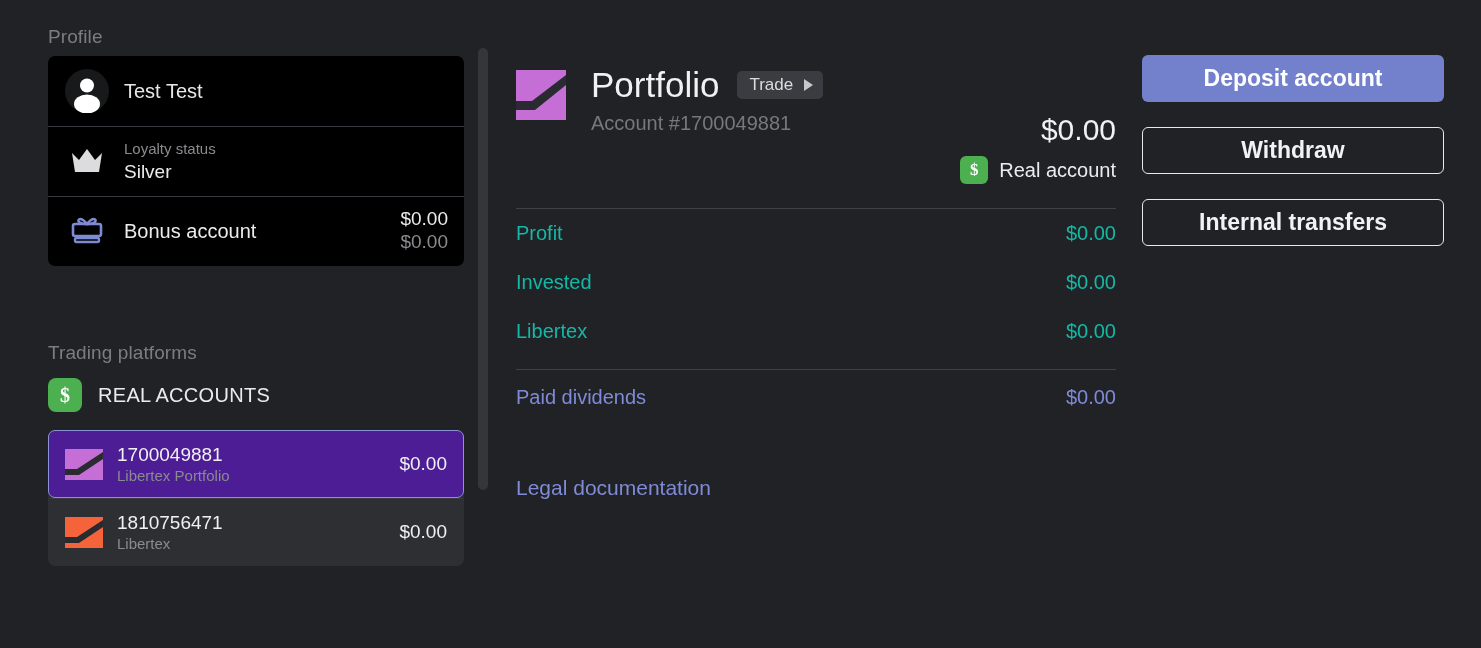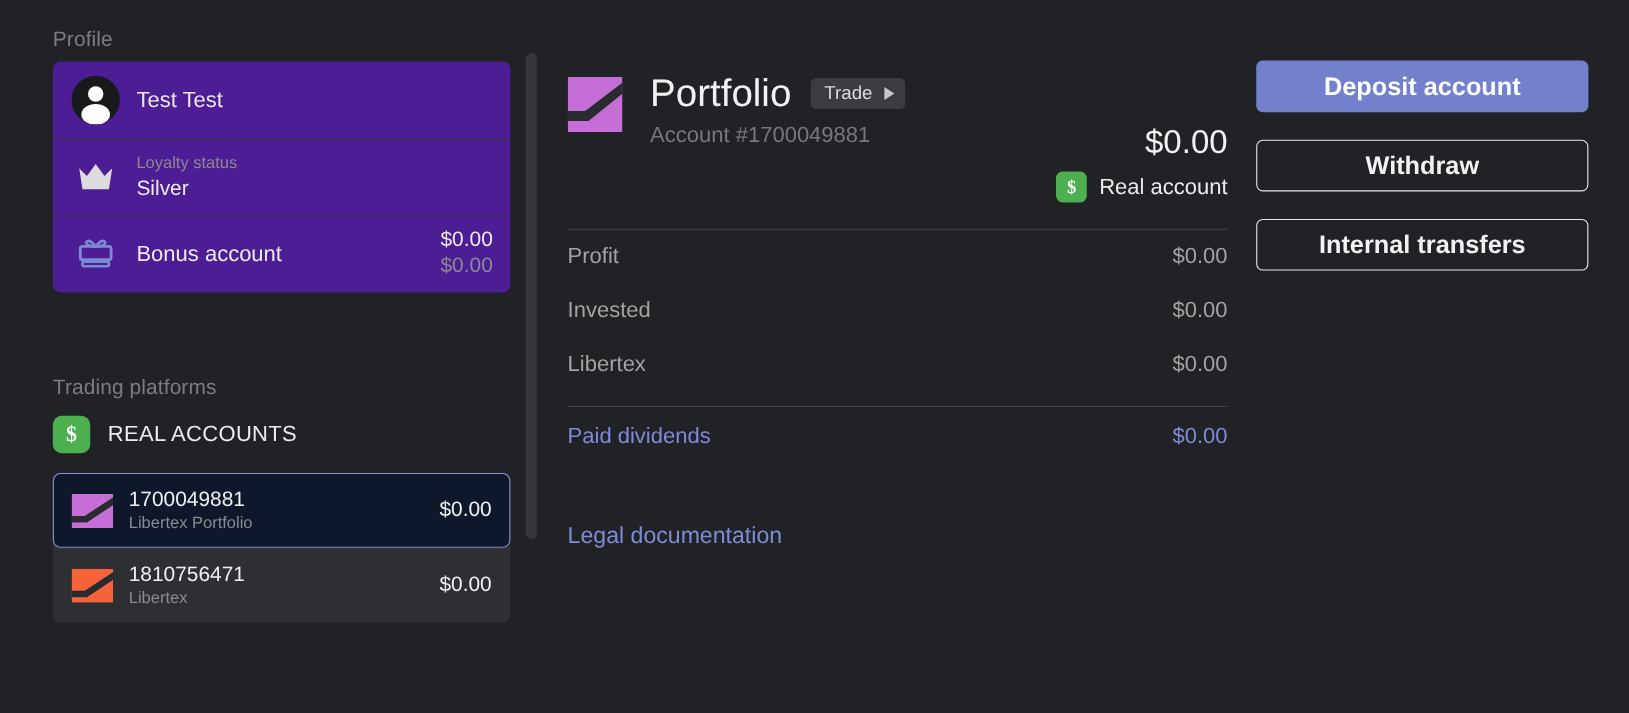--- a/index.html
+++ b/index.html
@@ -36,21 +36,21 @@
   }
   .section-label {
     color: #7c7d80;
     font-size: 19px;
     padding: 0 0 8px 16px;
     letter-spacing: 0.1px;
   }
   .profile-label { padding-top: 48px; }
 
   .card {
-    background: #4c1d95;
+    background: #000000;
     border-radius: 7px;
     margin: 0 16px 0 16px;
     overflow: hidden;
   }
   .card-row {
     display: flex;
     align-items: center;
     padding: 0 16px;
     min-height: 70px;
     position: relative;
@@ -141,21 +141,21 @@
     display: flex;
     align-items: center;
     padding: 11px 16px;
     min-height: 68px;
     position: relative;
     border-radius: 7px;
     border: 1px solid transparent;
   }
   .acct-row.selected {
     border: 1px solid #8b93d6;
-    background: #0f172a;
+    background: #4c1d95;
   }
   .acct-row + .acct-row::before {
     content: "";
     position: absolute;
     left: 0; right: 0; top: -1px;
     height: 1px;
     background: #3a3b40;
   }
   .acct-logo {
     width: 38px; height: 31px;
@@ -295,21 +295,21 @@
     height: 1px;
     background: #404146;
     margin-top: 24px;
   }
   .stat-row {
     display: flex;
     justify-content: space-between;
     align-items: center;
     padding: 13px 0;
     font-size: 20px;
-    color: #a3a3a3;
+    color: #14b8a6;
   }
   .divider2 {
     height: 1px;
     background: #404146;
     margin-top: 13px;
   }
   .link-row {
     display: flex;
     justify-content: space-between;
     align-items: center;

